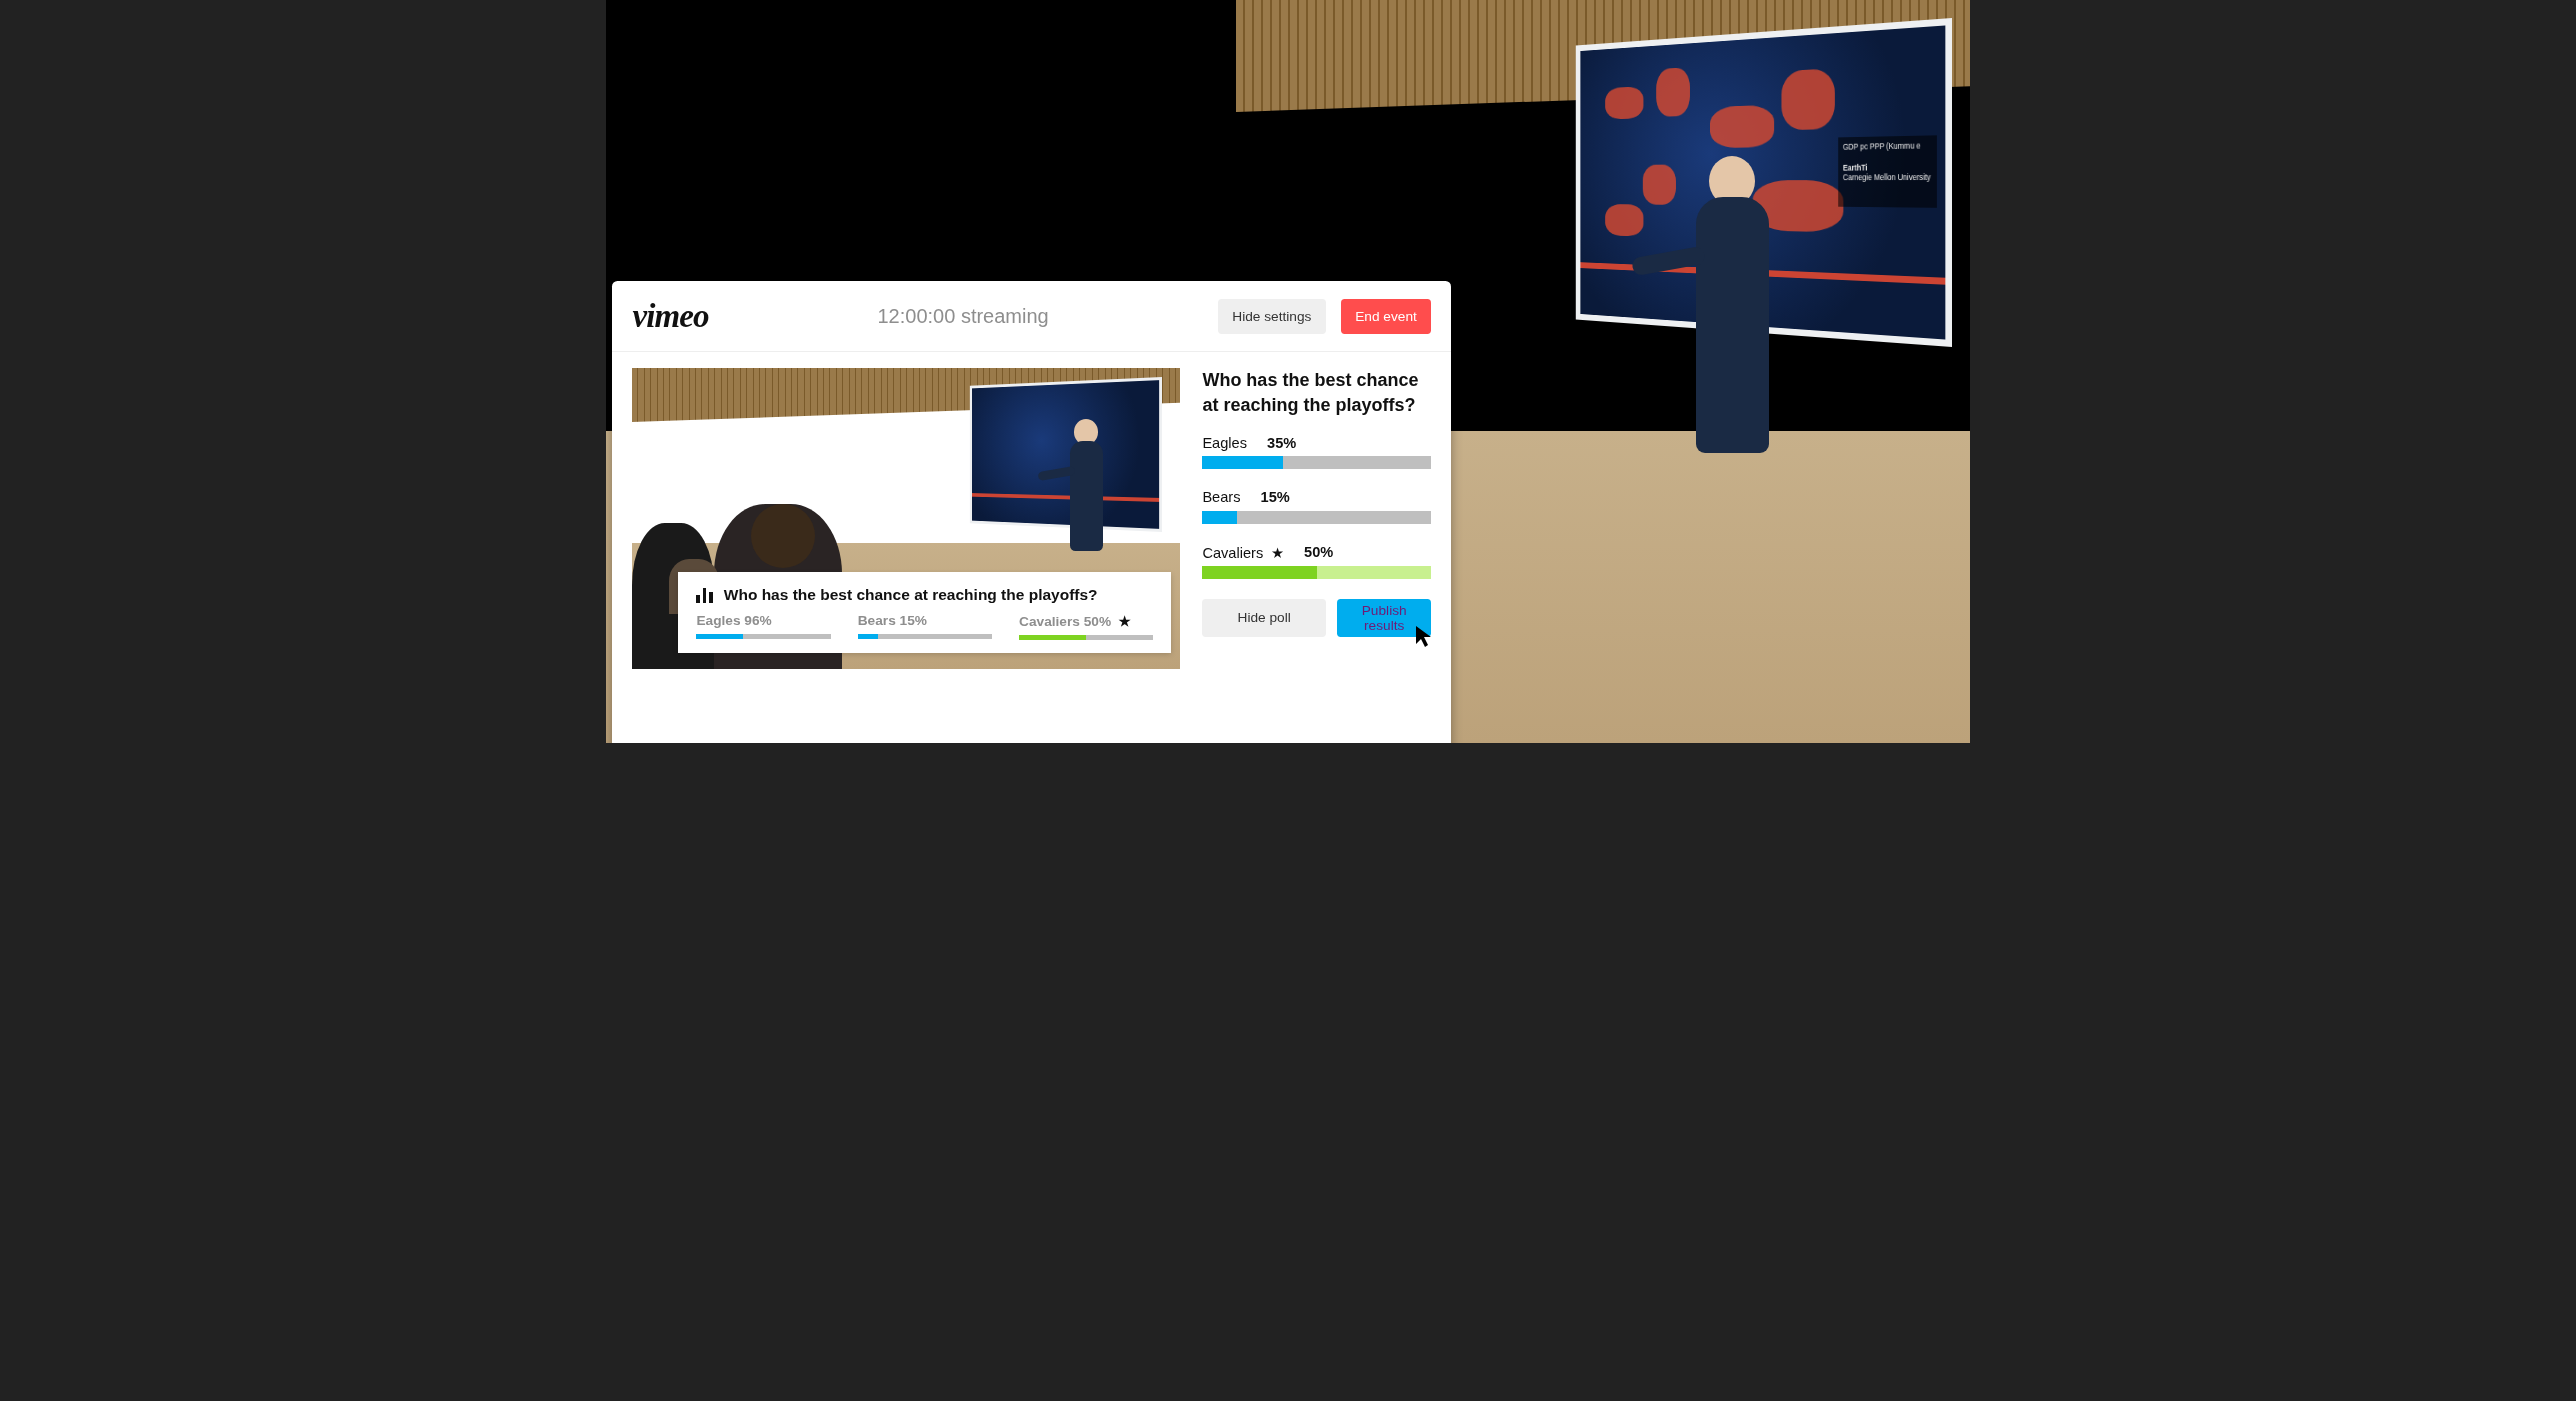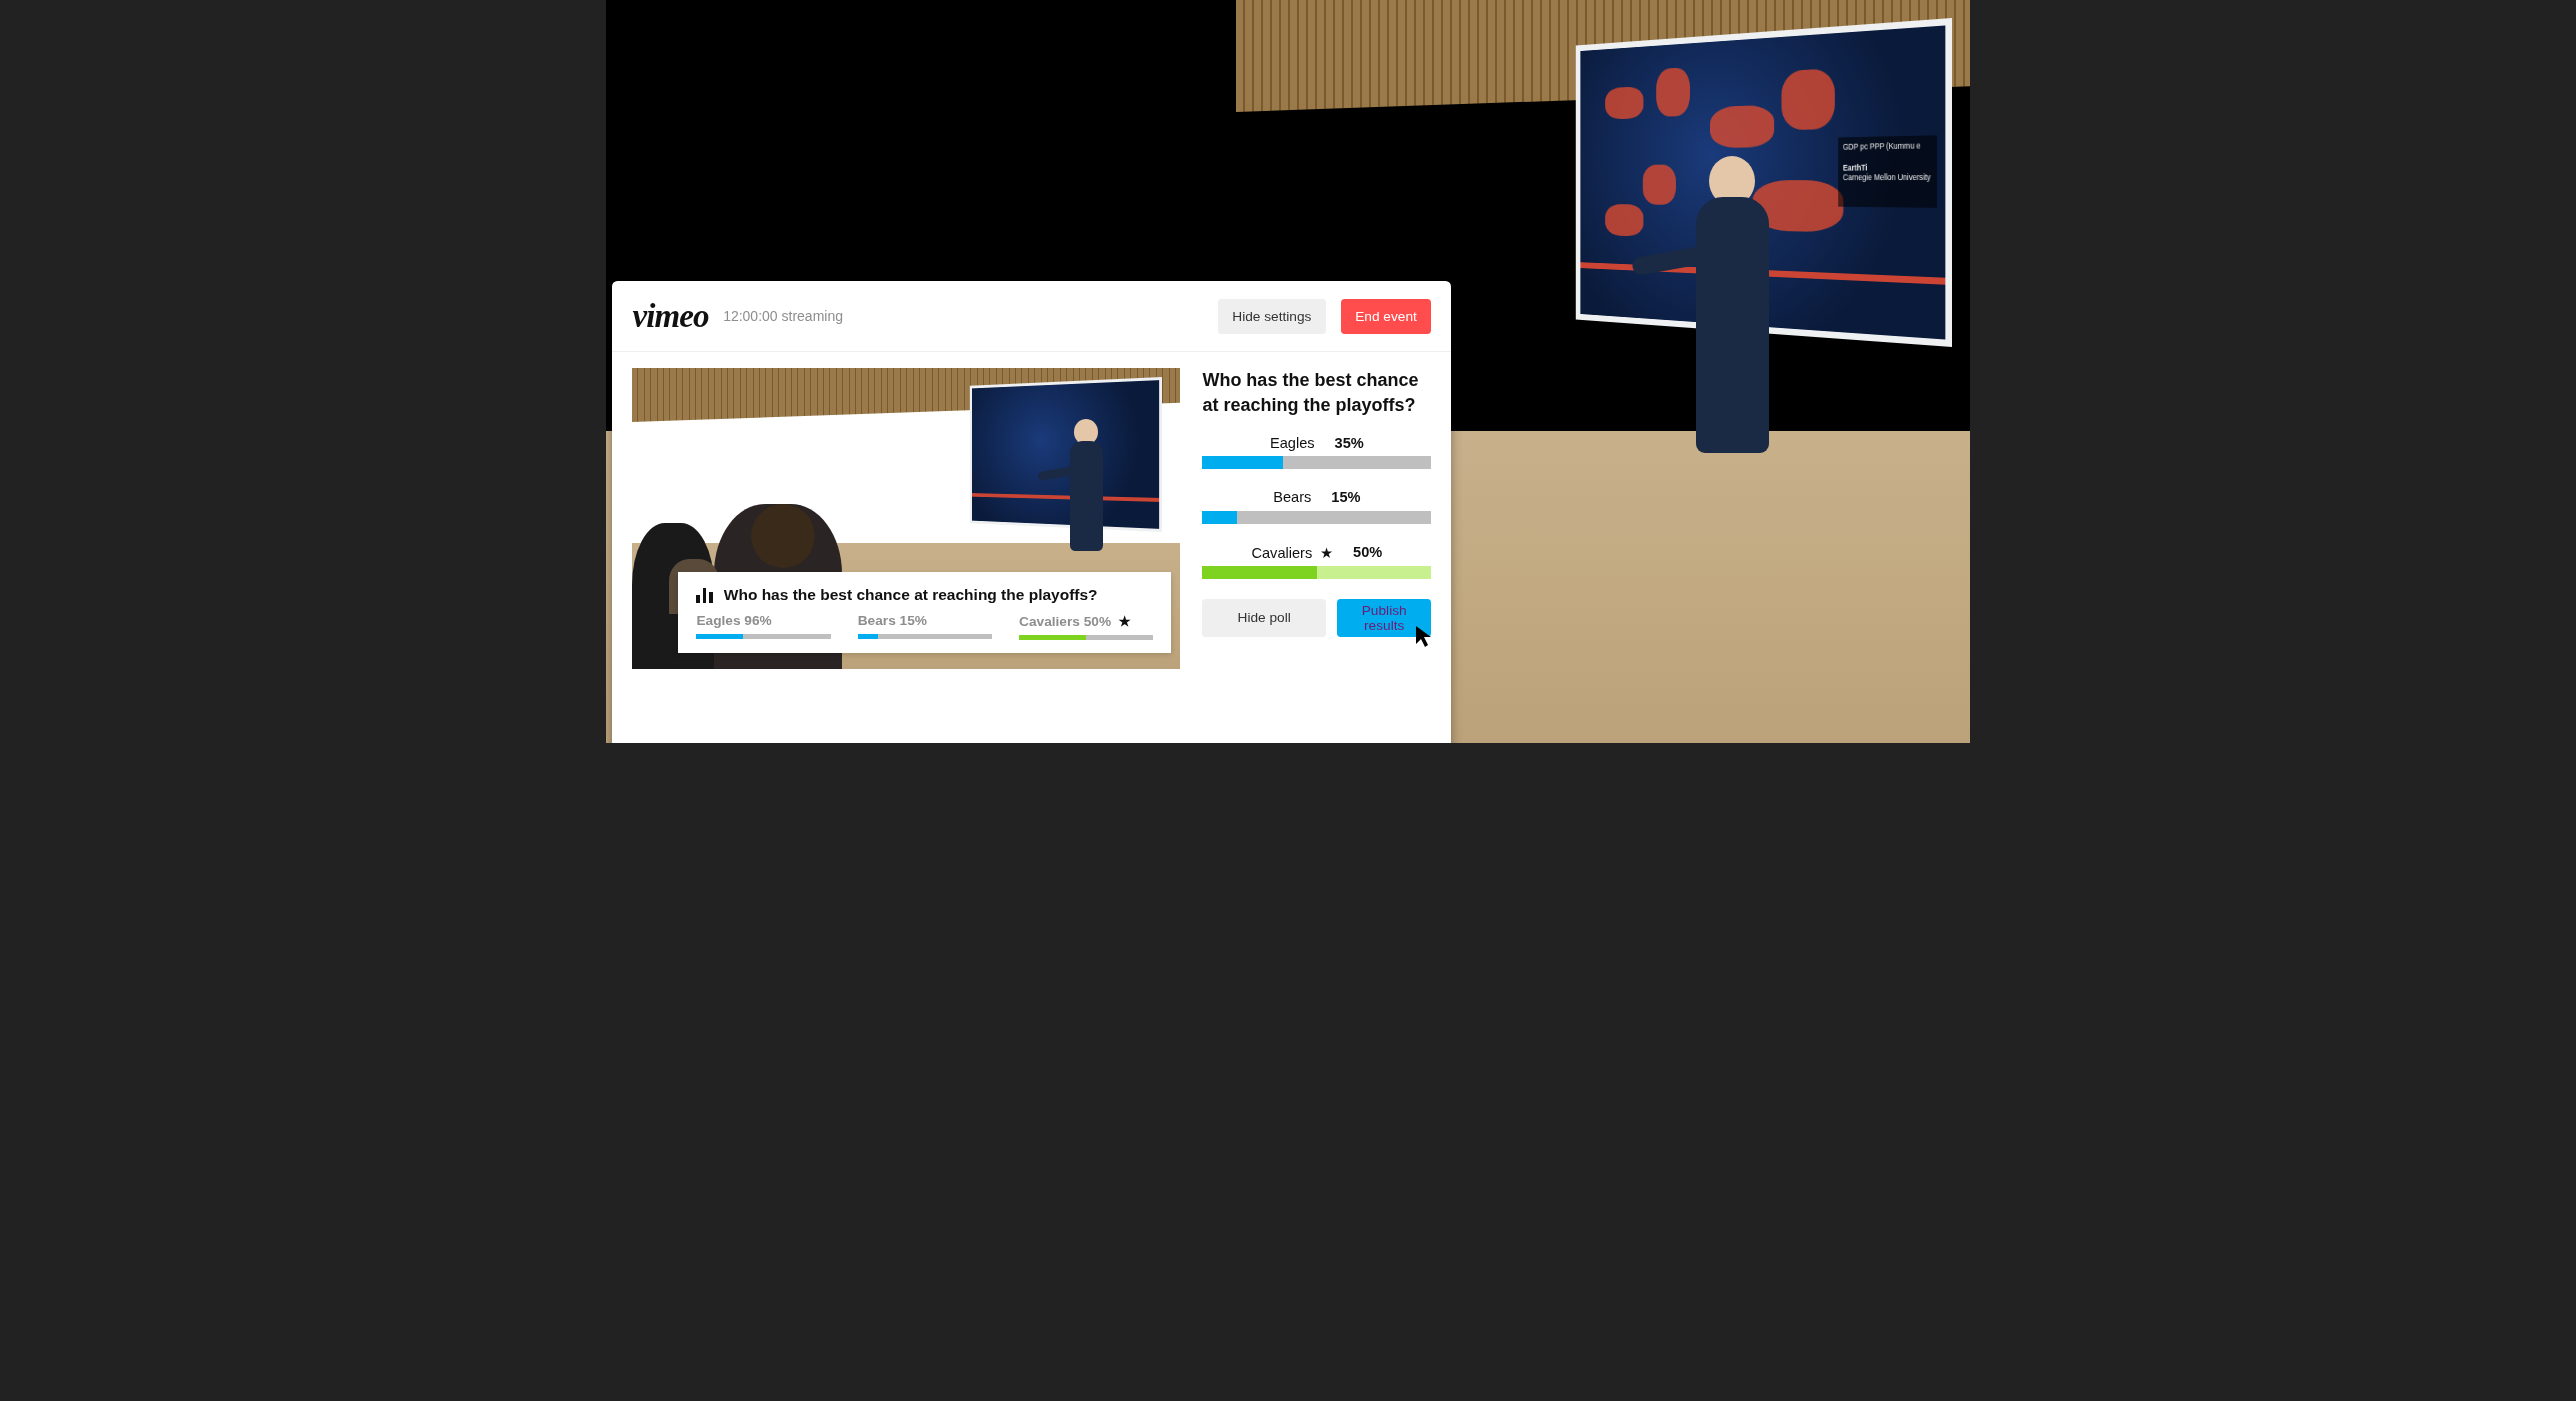--- a/index.html
+++ b/index.html
@@ -122,23 +122,23 @@
     color: #111;
     letter-spacing: -0.9px;
     line-height: 1;
   }
   .vimeo-logo::before {
     content: "v"; font-style: italic;
   }
   .vimeo-logo .rest { font-style: italic; }
   .streaming-label {
     flex: 1;
-    text-align: left;
+    text-align: center;
     color: var(--gray-text);
-    font-size: 14px;
+    font-size: 20px;
   }
   .btn {
     display: inline-flex; align-items: center; justify-content: center;
     height: 35px; padding: 0 14.6px;
     border-radius: 3.7px; border: none;
     font-size: 13.7px; cursor: pointer;
   }
   .btn-light { background: #efefef; color: #333; }
   .btn-red   { background: var(--vimeo-red); color: #fff; }
   .btn-blue  { background: var(--vimeo-blue); color: #701a75; }
@@ -239,21 +239,21 @@
   .poll-panel {
     flex: 1;
   }
   .poll-question {
     font-size: 18px; font-weight: 700; color:#111;
     line-height: 1.35;
     margin-bottom: 18px;
   }
   .poll-option { margin-bottom: 20px; }
   .poll-option-head {
-    display:flex; justify-content:center;
+    display:flex; justify-content:flex-start;
     font-size: 14.6px; color:#111;
     margin-bottom: 5.5px;
   }
   .poll-option-head .name { font-weight: 400; }
   .poll-option-head .val  { font-weight: 700; margin-left: 20px; }
   .poll-bar {
     height: 12.8px; background: var(--gray-bar); position:relative;
   }
   .poll-bar .fill {
     position:absolute; left:0; top:0; bottom:0;

